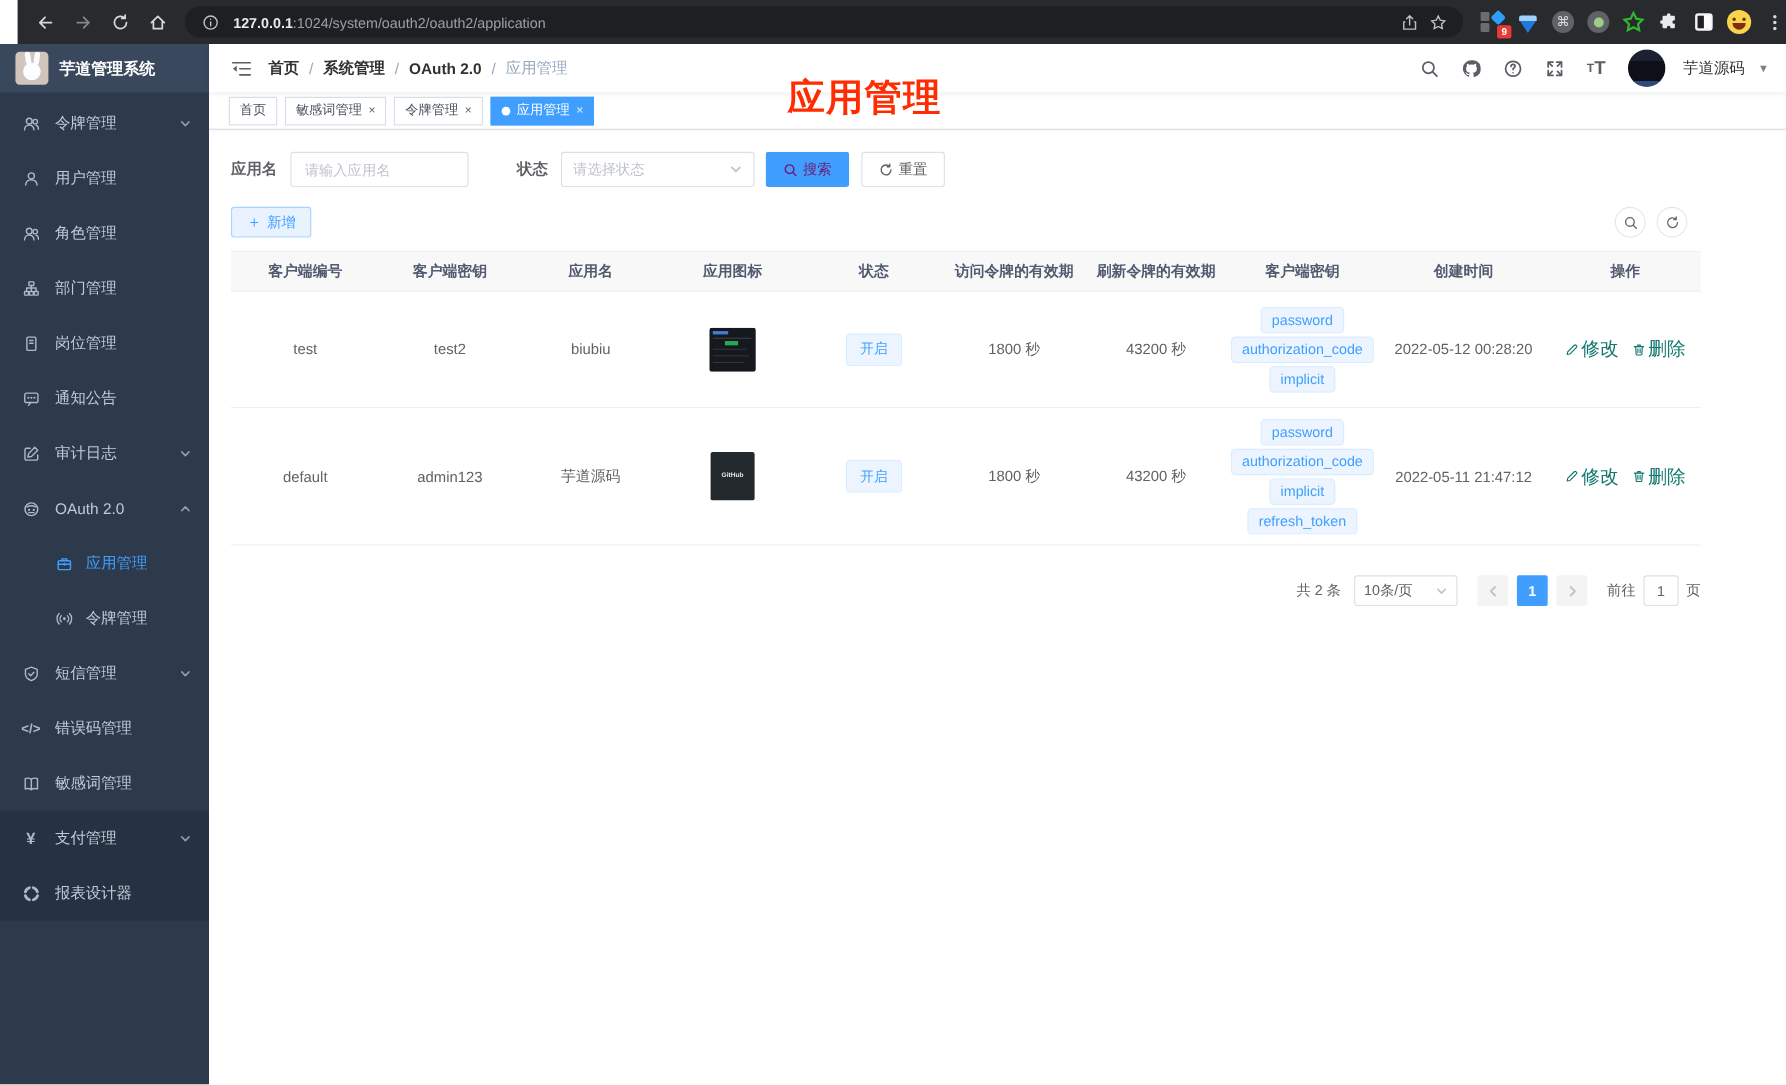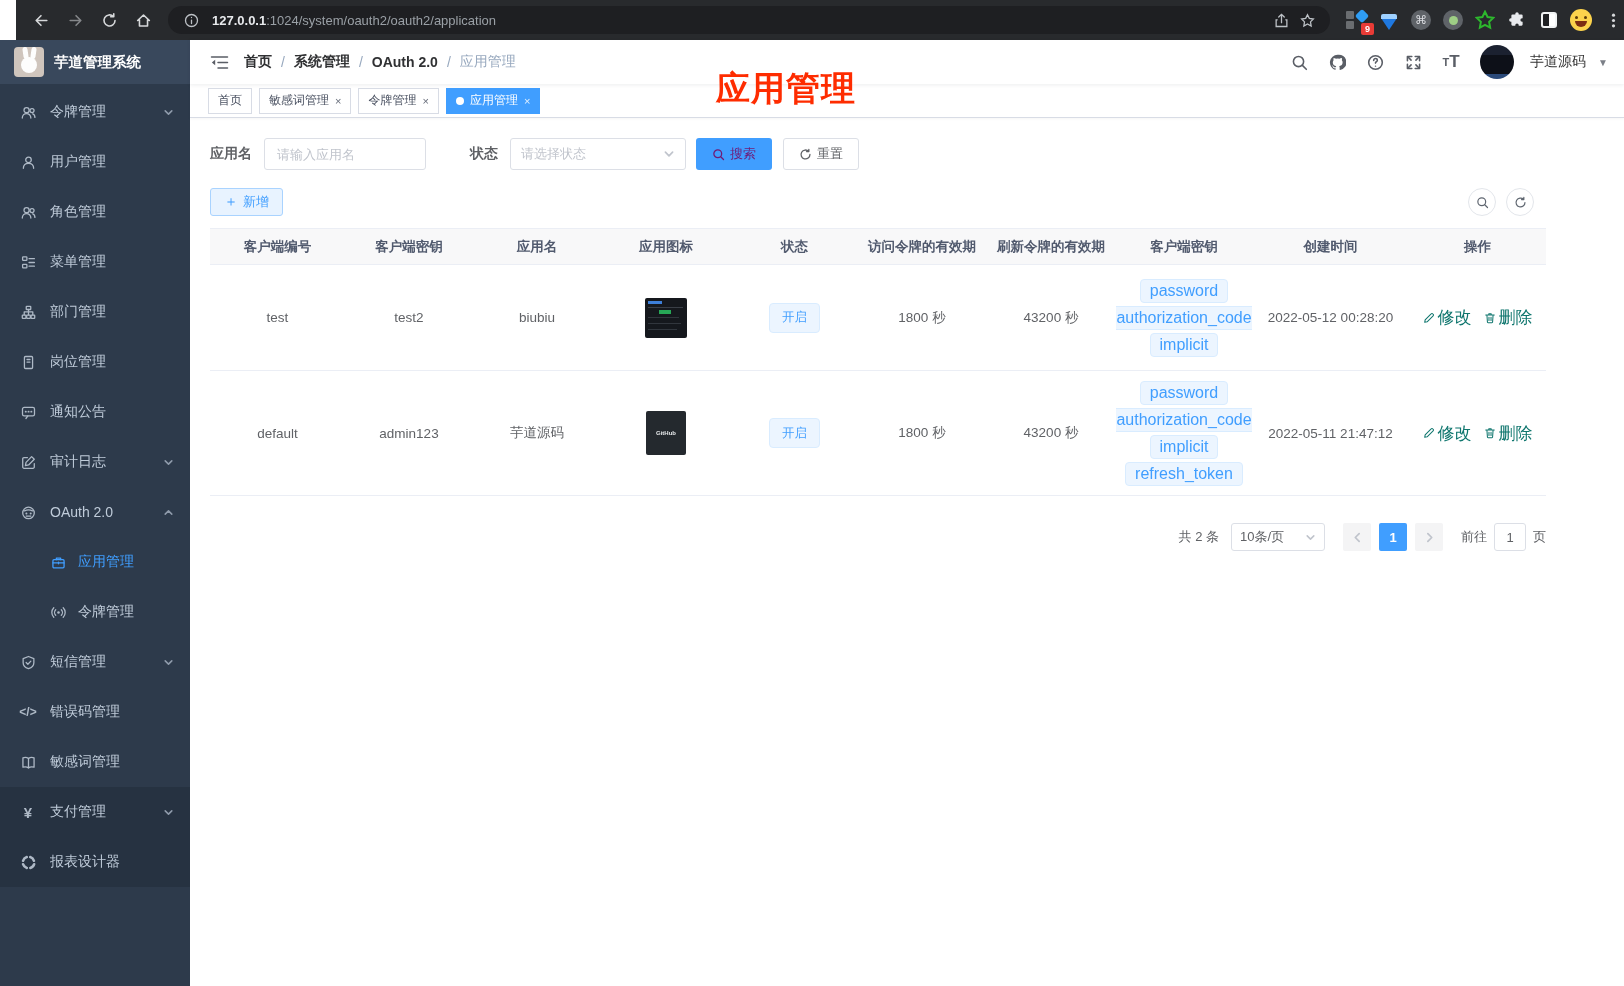--- a/index.html
+++ b/index.html
@@ -138,21 +138,21 @@
   .thumb .line1 { position:absolute; left:3px; top:9px; right:4px; height:1px; background:#3a3f47; }
   .thumb .line2 { position:absolute; left:3px; top:19px; right:8px; height:1px; background:#31363d; }
   .thumb .line3 { position:absolute; left:3px; top:25px; right:6px; height:1px; background:#31363d; }
   .thumb .line4 { position:absolute; left:3px; top:31px; right:10px; height:1px; background:#31363d; }
   .thumb.gh { width:40px; height:44px; background:#24292e; display:flex; align-items:center; justify-content:center; }
   .thumb.gh .gh-label { color:#e6e8ea; font-size:6px; font-weight:bold; }
   .status-tag { height:30px; padding:0 12px; background:#ecf5ff; border:1px solid #d9ecff; border-radius:4px;
     color:#409eff; font-size:12.5px; display:inline-flex; align-items:center; }
   .grants { display:flex; flex-direction:column; align-items:center; gap:3px; }
   .g-tag { height:24px; padding:0 9px; background:#ecf5ff; border:1px solid #d9ecff; border-radius:4px;
-    color:#409eff; font-size:16px; display:inline-flex; align-items:center; white-space:nowrap; }
+    color:#409eff; font-size:13px; display:inline-flex; align-items:center; white-space:nowrap; }
   .op-link { color:#0f766e; font-size:17px; display:inline-flex; align-items:center; gap:3px; cursor:pointer; }
   .op-link svg { width:12px; height:12px; stroke:currentColor; stroke-width:1.2; fill:none; stroke-linecap:round; stroke-linejoin:round; }
   .op-link + .op-link { margin-left:12px; }
 
   
   .pagination { width:1336px; display:flex; align-items:center; justify-content:flex-end; margin-top:27px;
     font-size:13px; color:#606266; gap:8px; }
   .pg-total { margin-right:4px; }
   .pg-size { width:94px; height:28px; border:1px solid #dcdfe6; border-radius:3px; display:flex; align-items:center;
     justify-content:space-between; padding:0 8px; color:#606266; margin-right:10px; }
@@ -301,30 +301,20 @@
                 <path d="M1.2 12.2c0-2.6 1.9-4.2 4-4.2s4 1.6 4 4.2"></path>
                 <circle cx="10.3" cy="5.2" r="1.9"></circle>
                 <path d="M10.9 8.2c1.4.4 2.1 1.7 2.1 3.4"></path>
               </svg>
             </span>
             <span class="mi-label">角色管理</span>
           </div>
           <div class="menu-item">
             <span class="icon">
               <svg viewBox="0 0 14 14">
-                <rect x="1.5" y="1.8" width="4" height="3.2" rx=".6"></rect>
-                <rect x="1.5" y="8.8" width="4" height="3.2" rx=".6"></rect>
-                <path d="M7.5 3.4h5M7.5 10.4h5M7.5 7h5"></path>
-              </svg>
-            </span>
-            <span class="mi-label">菜单管理</span>
-          </div>
-          <div class="menu-item">
-            <span class="icon">
-              <svg viewBox="0 0 14 14">
                 <rect x="4.9" y="1.2" width="4.2" height="3" rx=".5"></rect>
                 <path d="M7 4.2v2.2M3 9.2V6.4h8v2.8M7 6.4v2.8"></path>
                 <rect x="1.2" y="9.4" width="3.4" height="3" rx=".5"></rect>
                 <rect x="5.3" y="9.4" width="3.4" height="3" rx=".5"></rect>
                 <rect x="9.4" y="9.4" width="3.4" height="3" rx=".5"></rect>
               </svg>
             </span>
             <span class="mi-label">部门管理</span>
           </div>
           <div class="menu-item">

